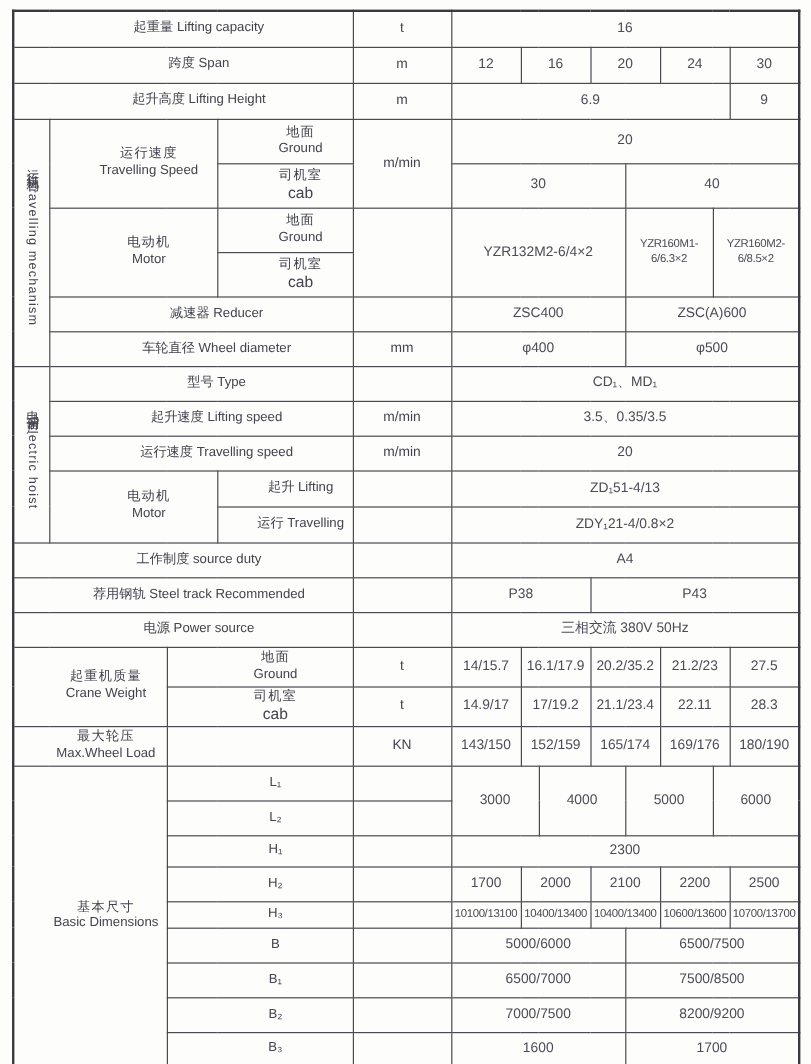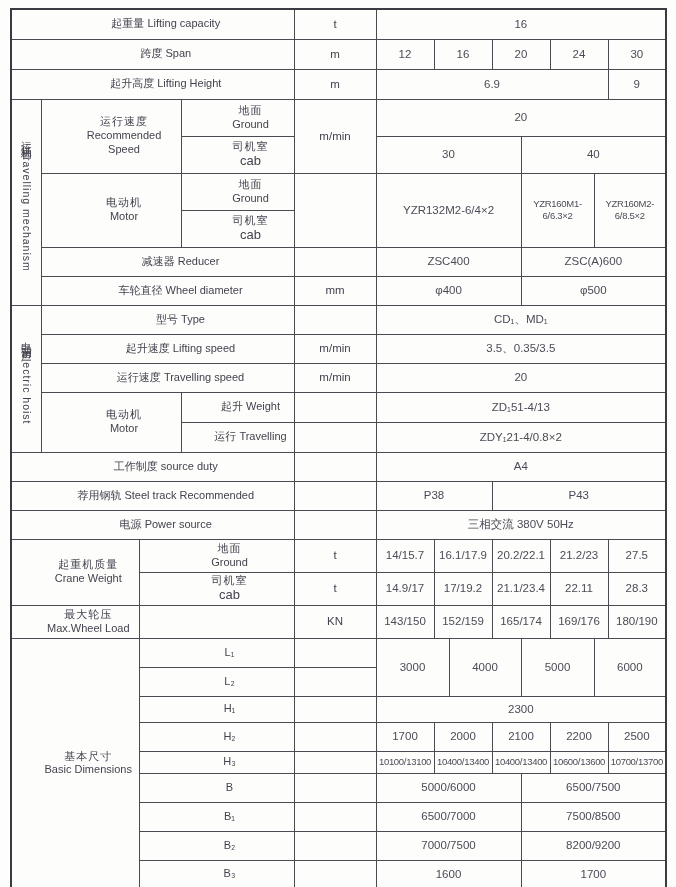--- a/index.html
+++ b/index.html
@@ -65,21 +65,21 @@
   <td colspan="7" class="val">6.9</td>
   <td class="val">9</td>
 </tr>
 
 <tr style="height:37px">
   <td rowspan="6" class="vert">
     <div class="vwrap"><span class="zh">运行机构</span><span class="en">Travelling mechanism</span></div>
   </td>
   <td colspan="2" rowspan="2" class="two lbl">
     <span class="zh">运行速度</span>
-            <span class="en">Recommended Speed</span>
+            <span class="en">Travelling Speed</span>
   </td>
   <td class="two lbl">
     <span class="zh">地面</span>
             <span class="en">Ground</span>
   </td>
   <td rowspan="2">m/min</td>
   <td colspan="8" class="val">20</td>
 </tr>
 <tr style="height:37px">
   <td class="two lbl">
@@ -138,21 +138,21 @@
 <tr style="height:29px">
   <td colspan="3" class="lbl">运行速度  Travelling speed</td>
   <td>m/min</td>
   <td colspan="8" class="val">20</td>
 </tr>
 <tr style="height:30px">
   <td colspan="2" rowspan="2" class="two lbl">
     <span class="zh">电动机</span>
             <span class="en">Motor</span>
   </td>
-  <td class="lbl">起升  Weight</td>
+  <td class="lbl">起升  Lifting</td>
   <td></td>
   <td colspan="8" class="val">ZD₁51-4/13</td>
 </tr>
 <tr style="height:30px">
   <td class="lbl">运行  Travelling</td>
   <td></td>
   <td colspan="8" class="val">ZDY₁21-4/0.8×2</td>
 </tr>
 
 <tr style="height:29px">
@@ -177,21 +177,21 @@
     <span class="zh">起重机质量</span>
             <span class="en">Crane Weight</span>
   </td>
   <td colspan="2" class="two lbl">
     <span class="zh">地面</span>
             <span class="en">Ground</span>
   </td>
   <td>t</td>
   <td class="val">14/15.7</td>
   <td colspan="2" class="val">16.1/17.9</td>
-  <td colspan="2" class="val">20.2/22.1</td>
+  <td colspan="2" class="val">20.2/35.2</td>
   <td colspan="2" class="val">21.2/23</td>
   <td class="val">27.5</td>
 </tr>
 <tr style="height:33px">
   <td colspan="2" class="two lbl">
     <span class="zh">司机室</span>
             <span class="en cabtxt">cab</span>
   </td>
   <td>t</td>
   <td class="val">14.9/17</td>

